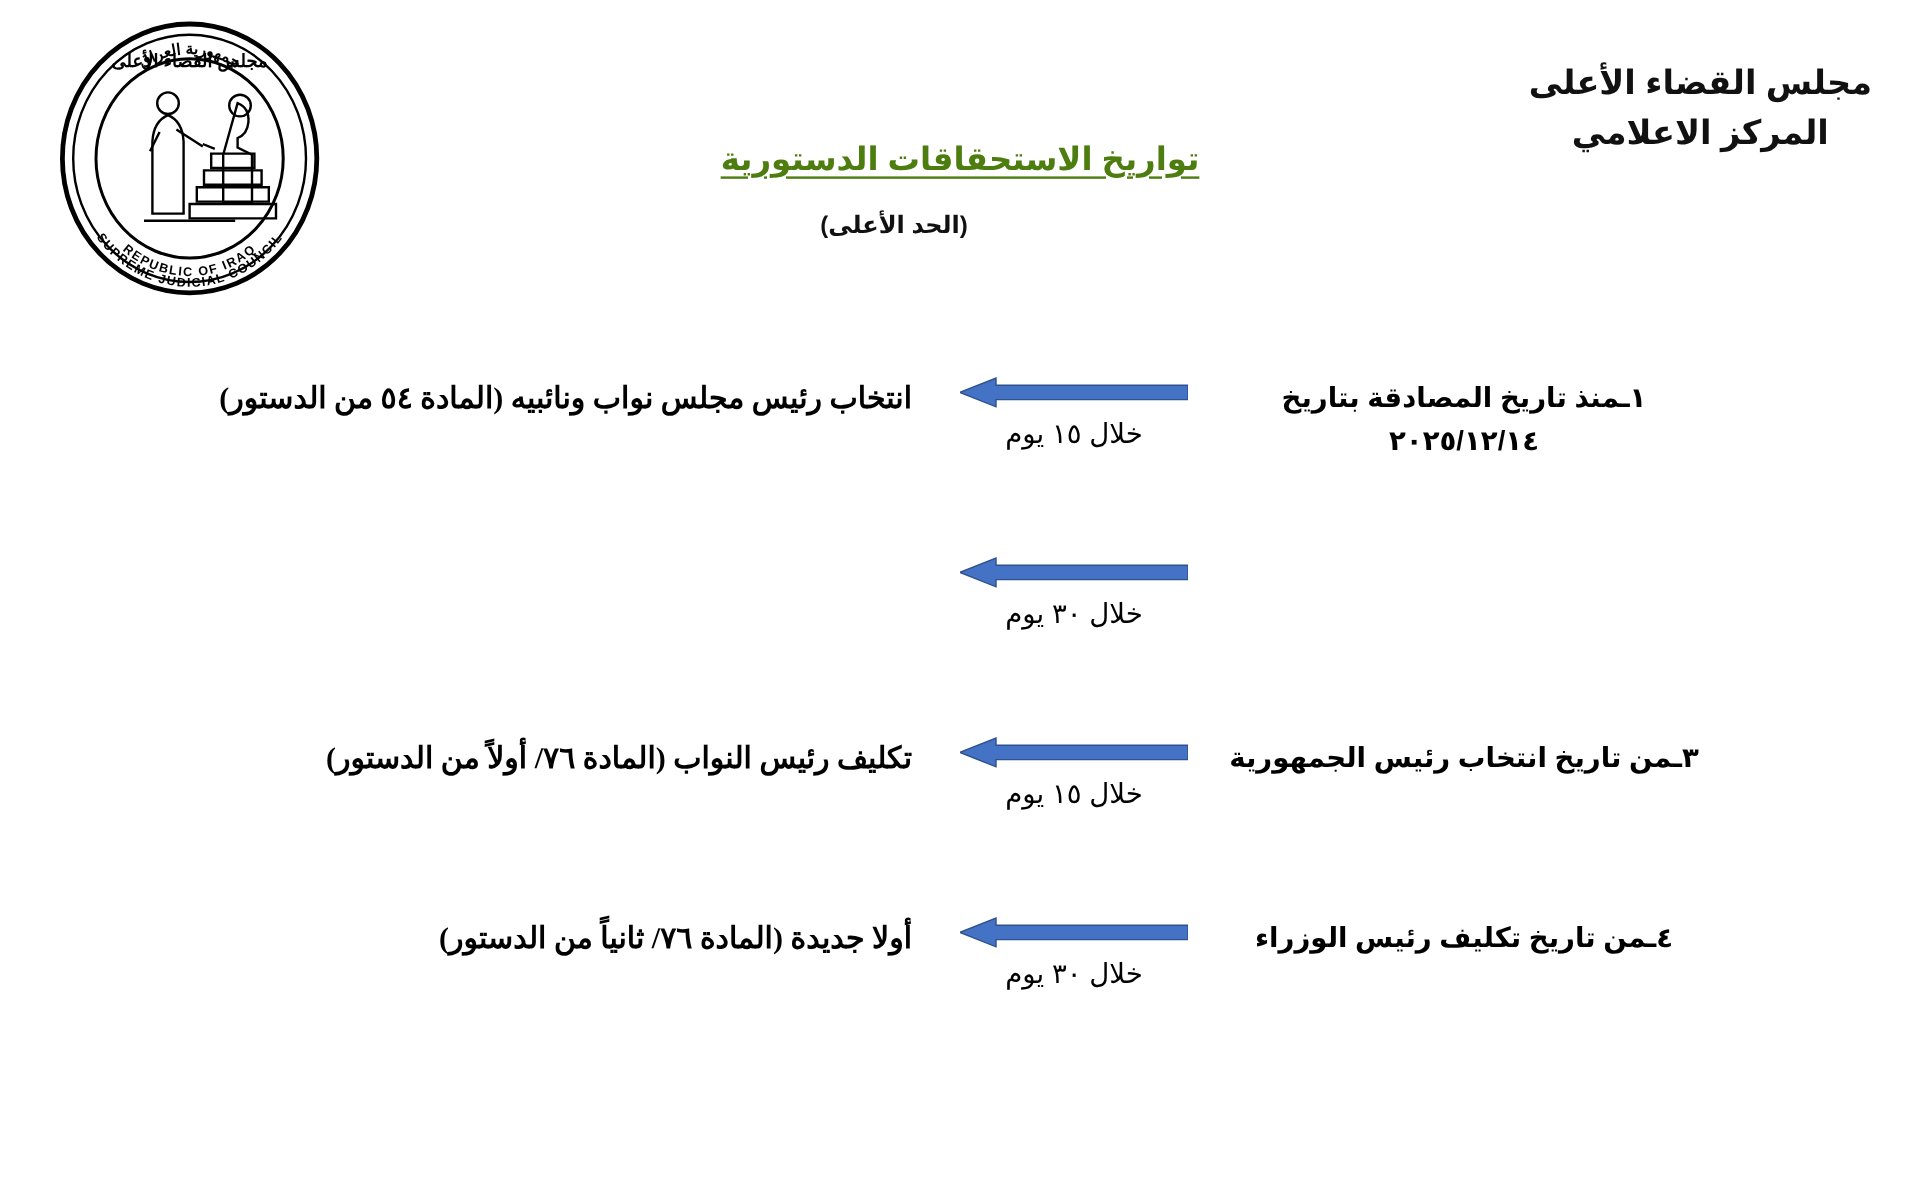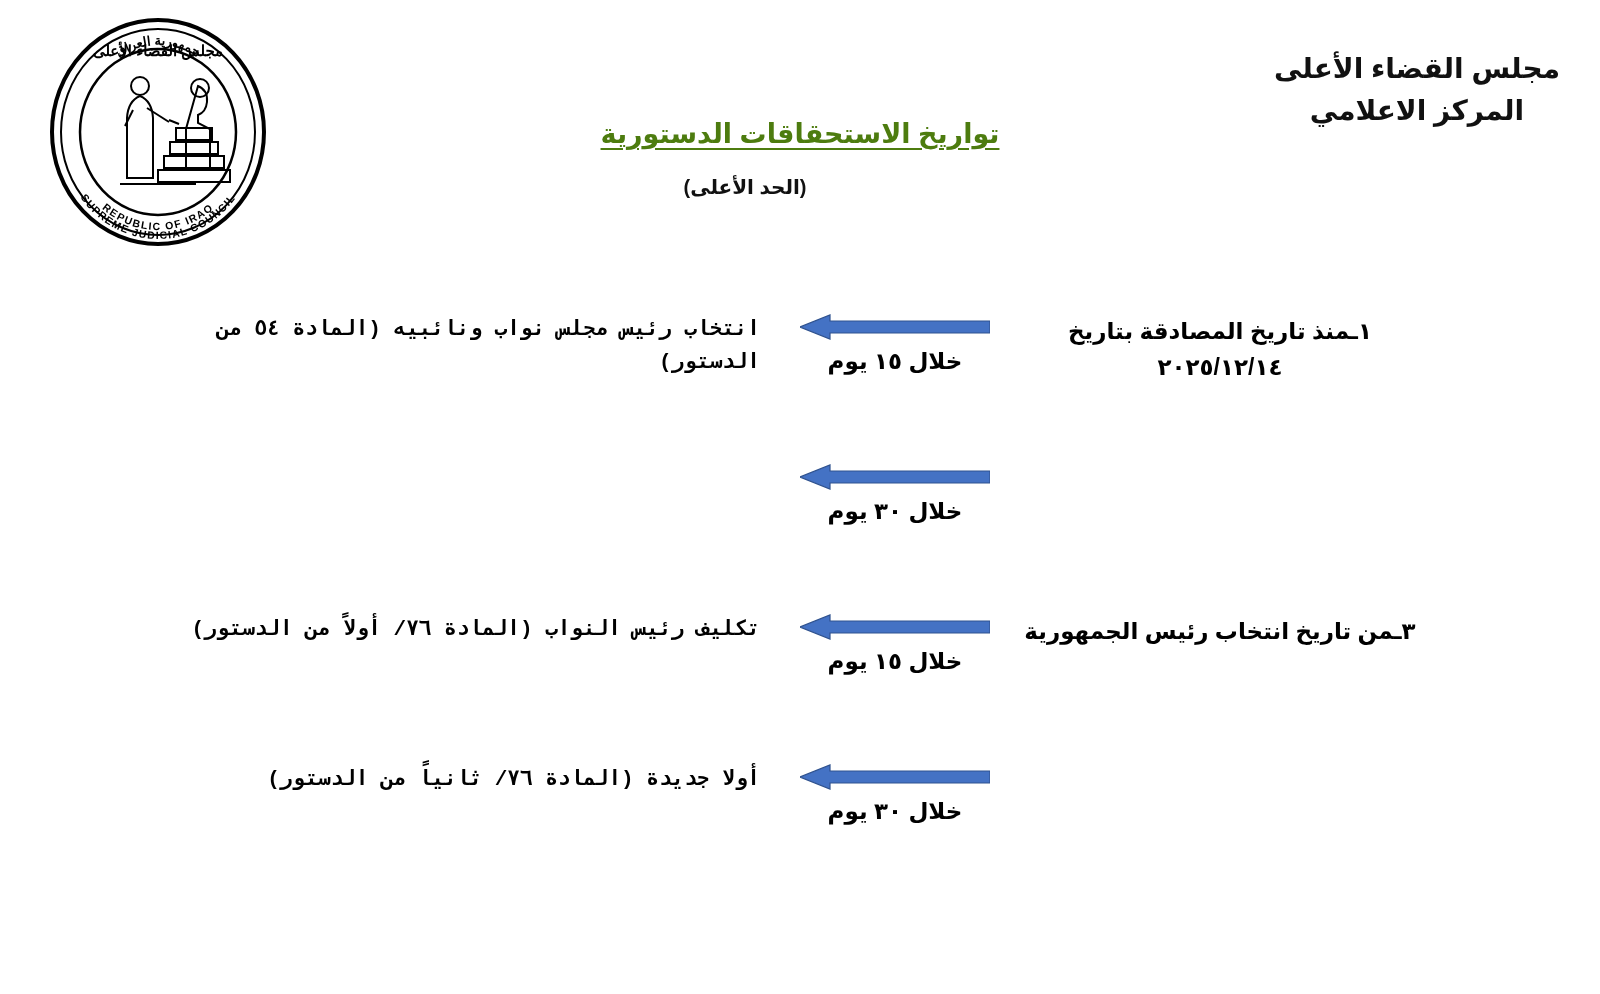--- a/index.html
+++ b/index.html
@@ -105,35 +105,35 @@
     position: absolute;
     right: 590px;
     top: 14px;
     width: 230px;
     text-align: center;
   }
   .arrow-svg { display: block; margin: 0 auto; }
   .duration {
     margin-top: 8px;
     font-size: 23px;
-    font-weight: bold;
+    font-weight: normal;
     font-family: "Liberation Sans", "DejaVu Sans", sans-serif;
     letter-spacing: 1px;
     white-space: nowrap;
     color: #000;
   }
   .row .target {
     position: absolute;
     right: 840px;
     top: 14px;
     width: 620px;
     text-align: right;
-    font-size: 21px;
-    font-weight: bold;
-    font-family: Liberation Mono, monospace;
+    font-size: 25px;
+    font-weight: bold;
+    font-family: Liberation Serif, serif;
     line-height: 1.55;
     color: #000;
   }
   .target .ref { font-weight: bold; }
 </style>
 </head>
 <body>
 
 <div class="header">
 
@@ -233,20 +233,24 @@
       </svg>
       <div class="duration">خلال ١٥ يوم</div>
     </div>
     <div class="target">
       <span>تكليف رئيس النواب</span>
       <span class="ref">(المادة ٧٦/ أولاً من الدستور)</span>
     </div>
   </div>
 
   <div class="row">
+    <div class="source">
+      <span>٤ـ</span><span>من تاريخ تكليف رئيس الوزراء</span>
+      <div></div>
+    </div>
     <div class="arrow-area">
       <svg class="arrow-svg" width="190" height="26" viewBox="0 0 190 26" xmlns="http://www.w3.org/2000/svg">
         <polygon points="0,13 30,1 30,7 190,7 190,19 30,19 30,25" fill="#4472C4" stroke="#2F528F" stroke-width="1.2"></polygon>
       </svg>
       <div class="duration">خلال ٣٠ يوم</div>
     </div>
     <div class="target">
       <span>أولا جديدة</span>
       <span class="ref">(المادة ٧٦/ ثانياً من الدستور)</span>
     </div>

